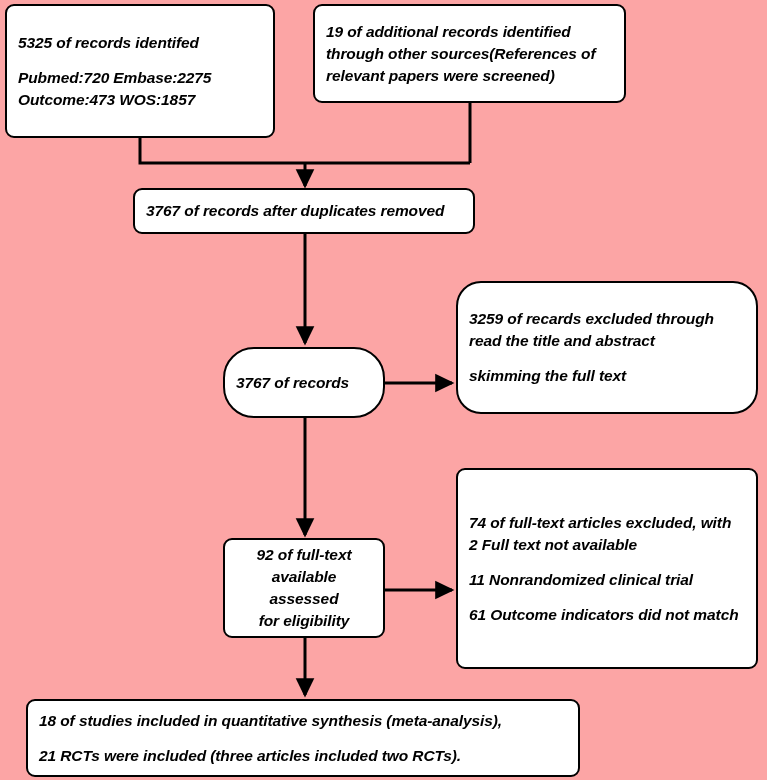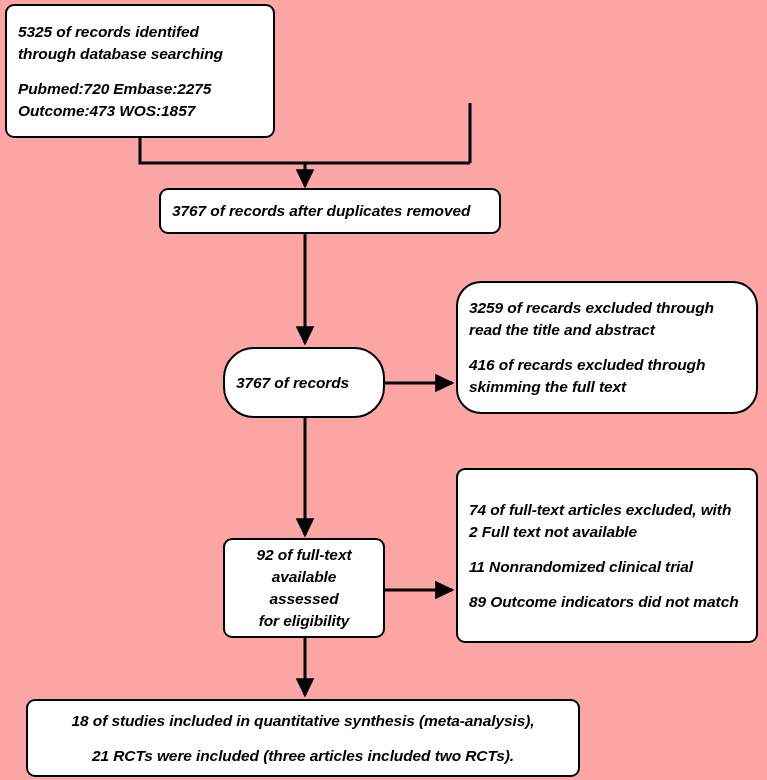--- a/index.html
+++ b/index.html
@@ -72,57 +72,60 @@
 
     <path d="M 305 418 L 305 535" fill="none" stroke="#000000" stroke-width="3" marker-end="url(#arrowhead)"></path>
 
     <path d="M 385 590 L 452 590" fill="none" stroke="#000000" stroke-width="3" marker-end="url(#arrowhead)"></path>
 
     <path d="M 305 638 L 305 695" fill="none" stroke="#000000" stroke-width="3" marker-end="url(#arrowhead)"></path>
   </svg>
 
   <div class="node" style="left:5px; top:4px; width:270px; height:134px;">
     <span class="line">5325 of records identifed</span>
-    <span class="line">through database searching</span>
     <span class="gap"></span>
     <span class="line">Pubmed:720 Embase:2275</span>
     <span class="line">Outcome:473 WOS:1857</span>
   </div>
 
+  <div class="node" style="left:313px; top:4px; width:313px; height:99px;">
+    <span class="line">19 of additional records identified</span>
+    <span class="line">through other sources(References of</span>
+    <span class="line">relevant papers were screened)</span>
+  </div>
 
-  <div class="node" style="left:133px; top:188px; width:342px; height:46px;margin-left:26px;">
+  <div class="node" style="left:133px; top:188px; width:342px; height:46px;">
     <span class="line">3767 of records after duplicates removed</span>
   </div>
 
   <div class="node" style="left:223px; top:347px; width:162px; height:71px;border-radius:31px;">
     <span class="line">3767 of records</span>
   </div>
 
   <div class="node" style="left:456px; top:281px; width:302px; height:133px;border-radius:25px;">
     <span class="line">3259 of recards excluded through</span>
     <span class="line">read the title and abstract</span>
     <span class="gap"></span>
-    <span class="line">416 of recards excluded through</span>
     <span class="line">skimming the full text</span>
   </div>
 
   <div class="node" style="left:223px; top:538px; width:162px; height:100px;text-align:center;">
     <span class="line">92 of full-text</span>
     <span class="line">available assessed</span>
     <span class="line">for eligibility</span>
   </div>
 
-  <div class="node" style="left:456px; top:468px; width:302px; height:175px;">
+  <div class="node" style="left:456px; top:468px; width:302px; height:201px;">
     <span class="line">74 of full-text articles excluded, with</span>
     <span class="line">2 Full text not available</span>
     <span class="gap"></span>
     <span class="line">11 Nonrandomized clinical trial</span>
     <span class="gap"></span>
-    <span class="line">89 Outcome indicators did not match</span>
+    <span class="line">61 Outcome indicators did not match</span>
   </div>
 
-  <div class="node" style="left:26px; top:699px; width:554px; height:78px;text-align:center;">
+  <div class="node" style="left:26px; top:699px; width:554px; height:78px;">
     <span class="line">18 of studies included in quantitative synthesis (meta-analysis),</span>
     <span class="gap"></span>
     <span class="line">21 RCTs were included (three articles included two RCTs).</span>
   </div>
 
 </div>
 
 </body></html>

